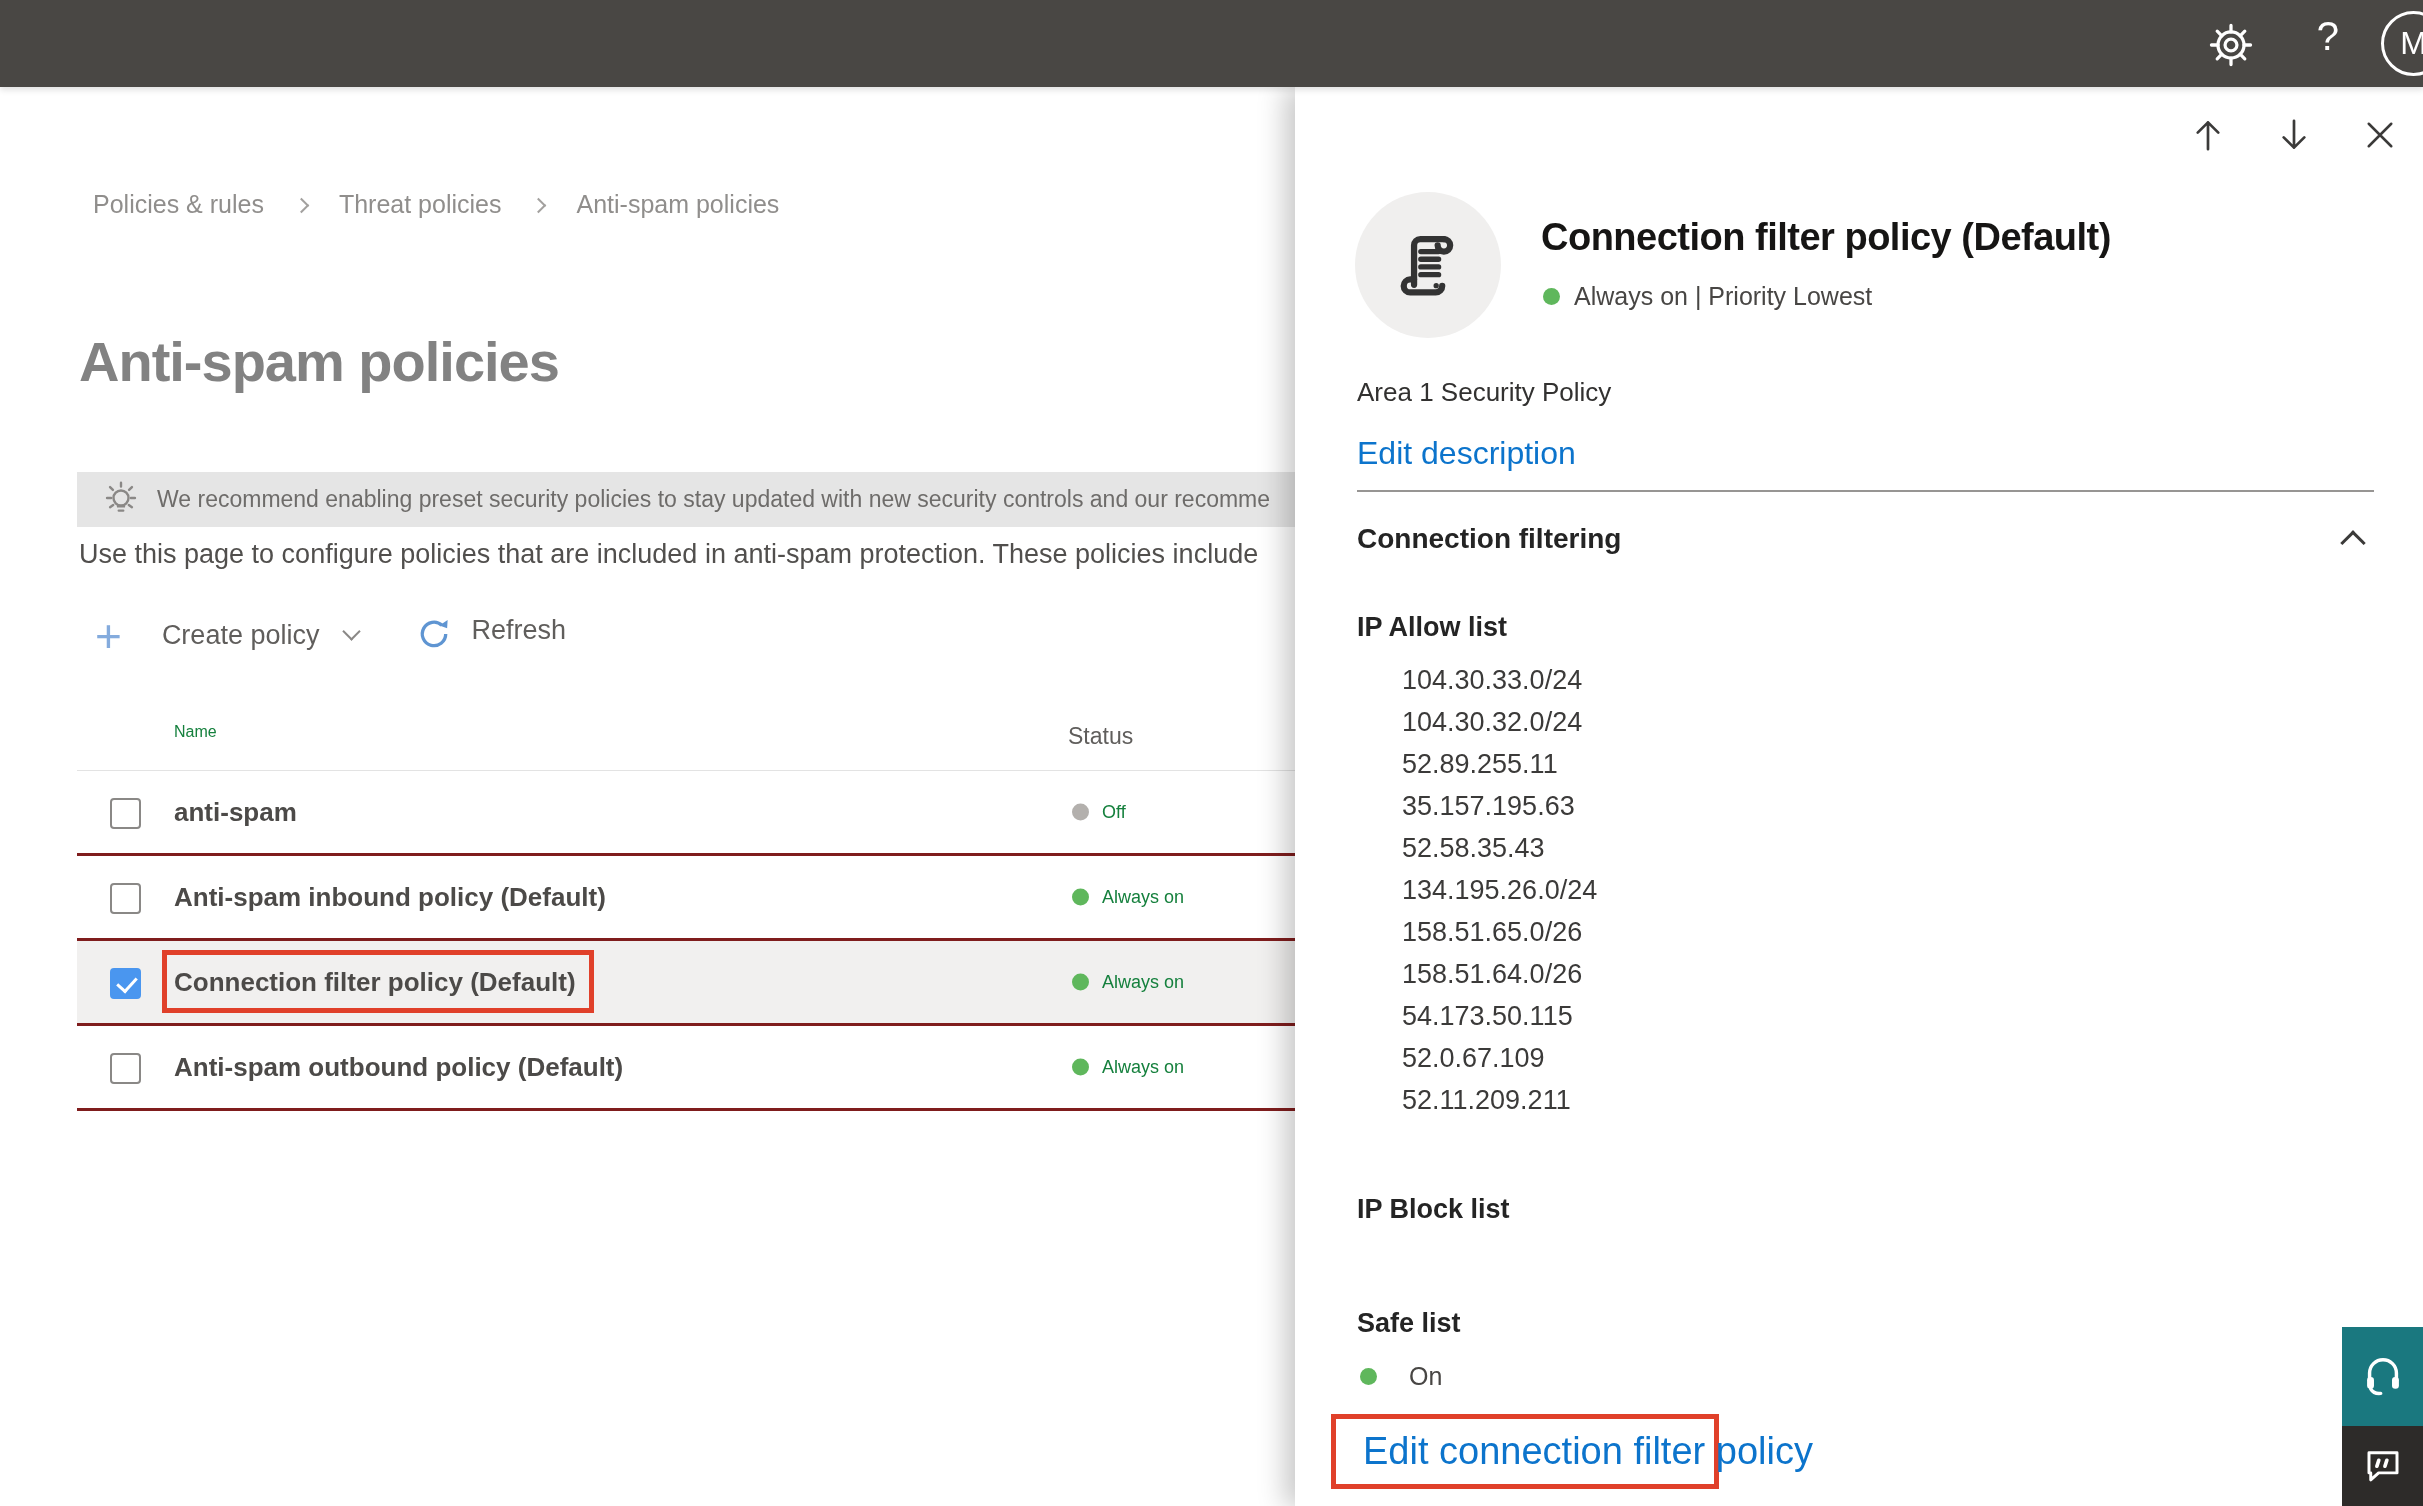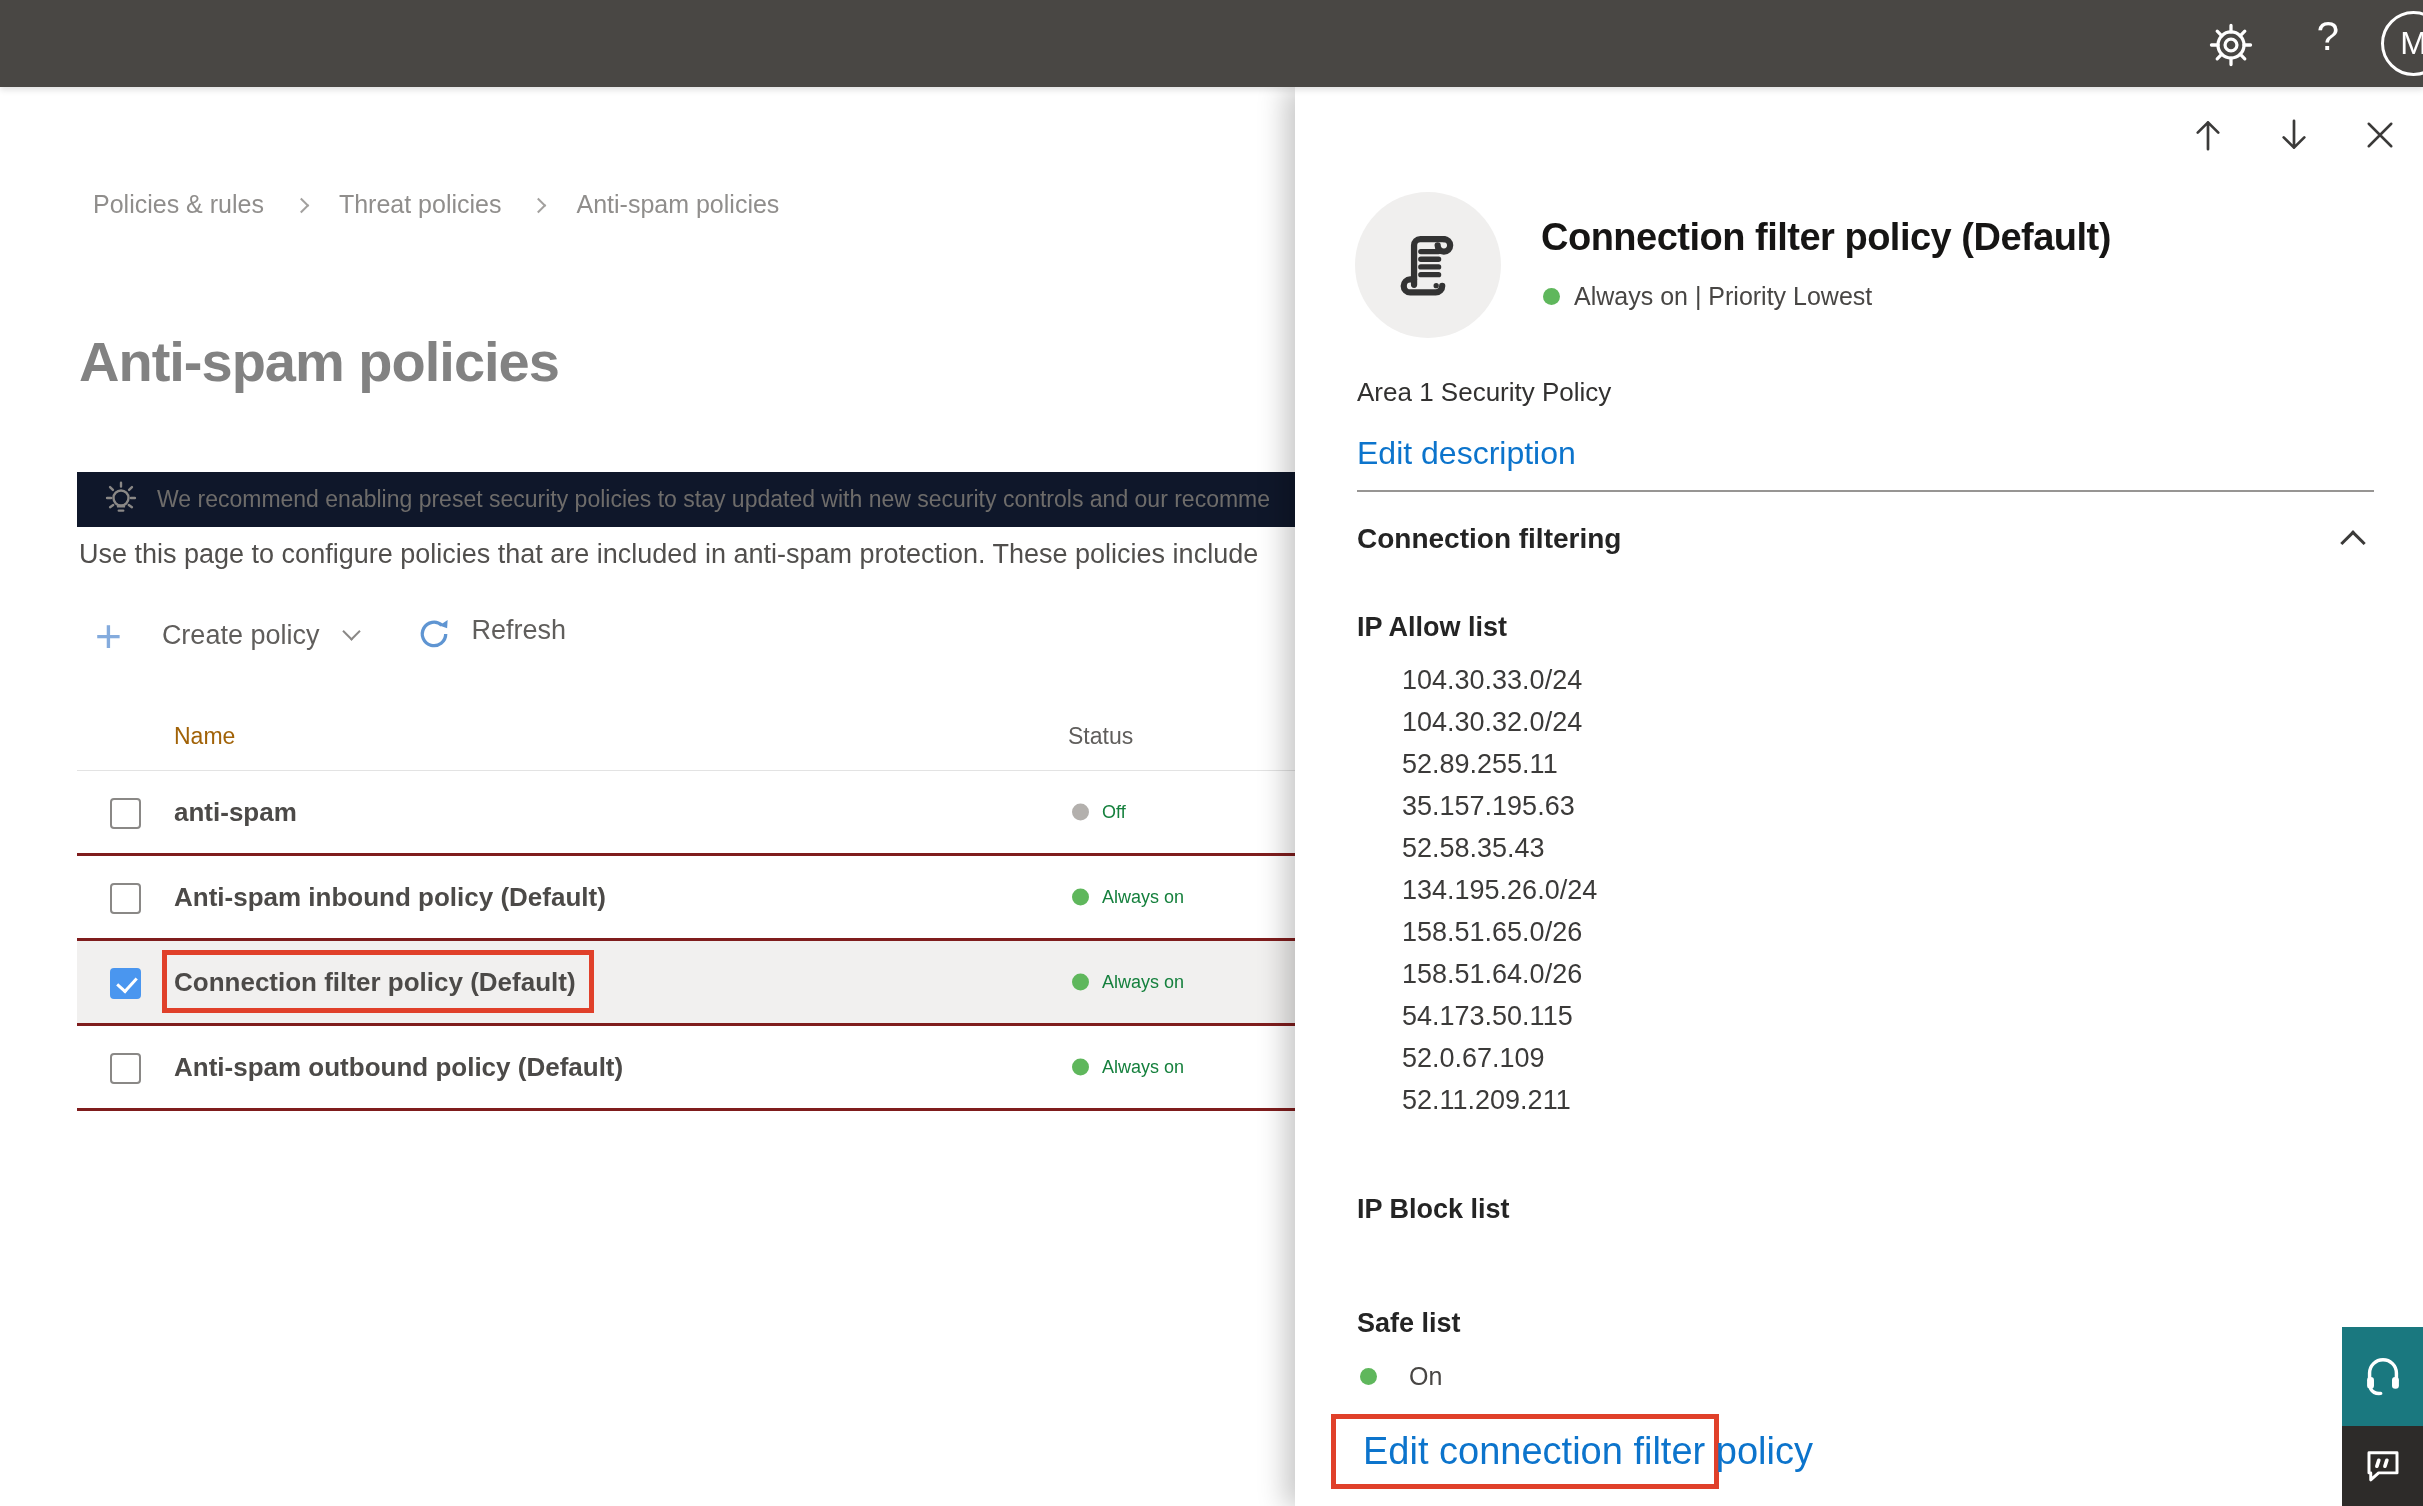--- a/index.html
+++ b/index.html
@@ -18,39 +18,39 @@
   
   .breadcrumb { position:absolute; left:93px; top:190px; display:flex; align-items:center; gap:32px;
                 font-size:25px; color:#908e8c; z-index:1; }
   .crumb { cursor:pointer; }
   .chev-right { width:11px; height:11px; border-top:2px solid #a3a19f; border-right:2px solid #a3a19f;
                 transform:rotate(45deg); display:inline-block; margin-top:2px; }
 
   
   .page-title { position:absolute; left:79px; top:329px; font-size:56px; font-weight:bold;
                 color:#828282; letter-spacing:-1px; }
-  .banner { position:absolute; left:77px; top:472px; width:2346px; height:55px; background:#0f172a;
+  .banner { position:absolute; left:77px; top:472px; width:2346px; height:55px; background:#e5e5e5;
             display:flex; align-items:center; }
   .banner-icon { margin-left:26px; }
   .banner-text { margin-left:18px; font-size:23px; color:#6e6c6a; white-space:nowrap; overflow:hidden; }
   .intro { position:absolute; left:79px; top:539px; font-size:27px; color:#514f4d; white-space:nowrap; }
 
   
   .toolbar { position:absolute; left:95px; top:610px; height:51px; display:flex; align-items:center; }
   .plus-glyph { font-size:46px; font-weight:200; color:#84abdd; line-height:46px; }
   .create-label { margin-left:40px; font-size:27px; color:#605e5c; }
   .chev-down { width:13px; height:13px; border-top:2px solid #8a8886; border-right:2px solid #8a8886;
                transform:rotate(135deg); display:inline-block; margin-left:26px; margin-top:-8px; }
   .refresh-wrap { display:flex; margin-left:57px; cursor:pointer; }
   .refresh-label { margin-left:18px; font-size:27px; color:#605e5c; }
 
   
   .tbl { position:absolute; left:77px; top:705px; width:2346px; z-index:1; }
   .thead { position:relative; height:66px; border-bottom:1px solid #e3e3e3; }
-  .th-name { position:absolute; left:97px; top:18px; font-size:23px; color:#a16207; }
+  .th-name { position:absolute; left:97px; top:18px; font-size:16px; color:#15803d; }
   .th-status { position:absolute; left:991px; top:18px; font-size:23px; color:#605e5c; }
   .row { position:relative; height:85px; border-bottom:3px solid #7f1d1d; cursor:pointer; }
   .row.selected { background:#f1f0ef; }
   .cb { position:absolute; left:33px; top:27px; width:31px; height:31px; border:2px solid #8a8886;
         border-radius:4px; background:#fff; }
   .cb.checked { background:#4a96ef; border-color:#4a96ef; }
   .cb.checked::after { content:""; position:absolute; left:9px; top:3px; width:9px; height:16px;
         border-right:3px solid #fff; border-bottom:3px solid #fff; transform:rotate(42deg); }
   .rname { position:absolute; left:97px; top:50%; transform:translateY(-50%); font-size:26px;
            font-weight:600; color:#4c4a48; z-index:2; }

